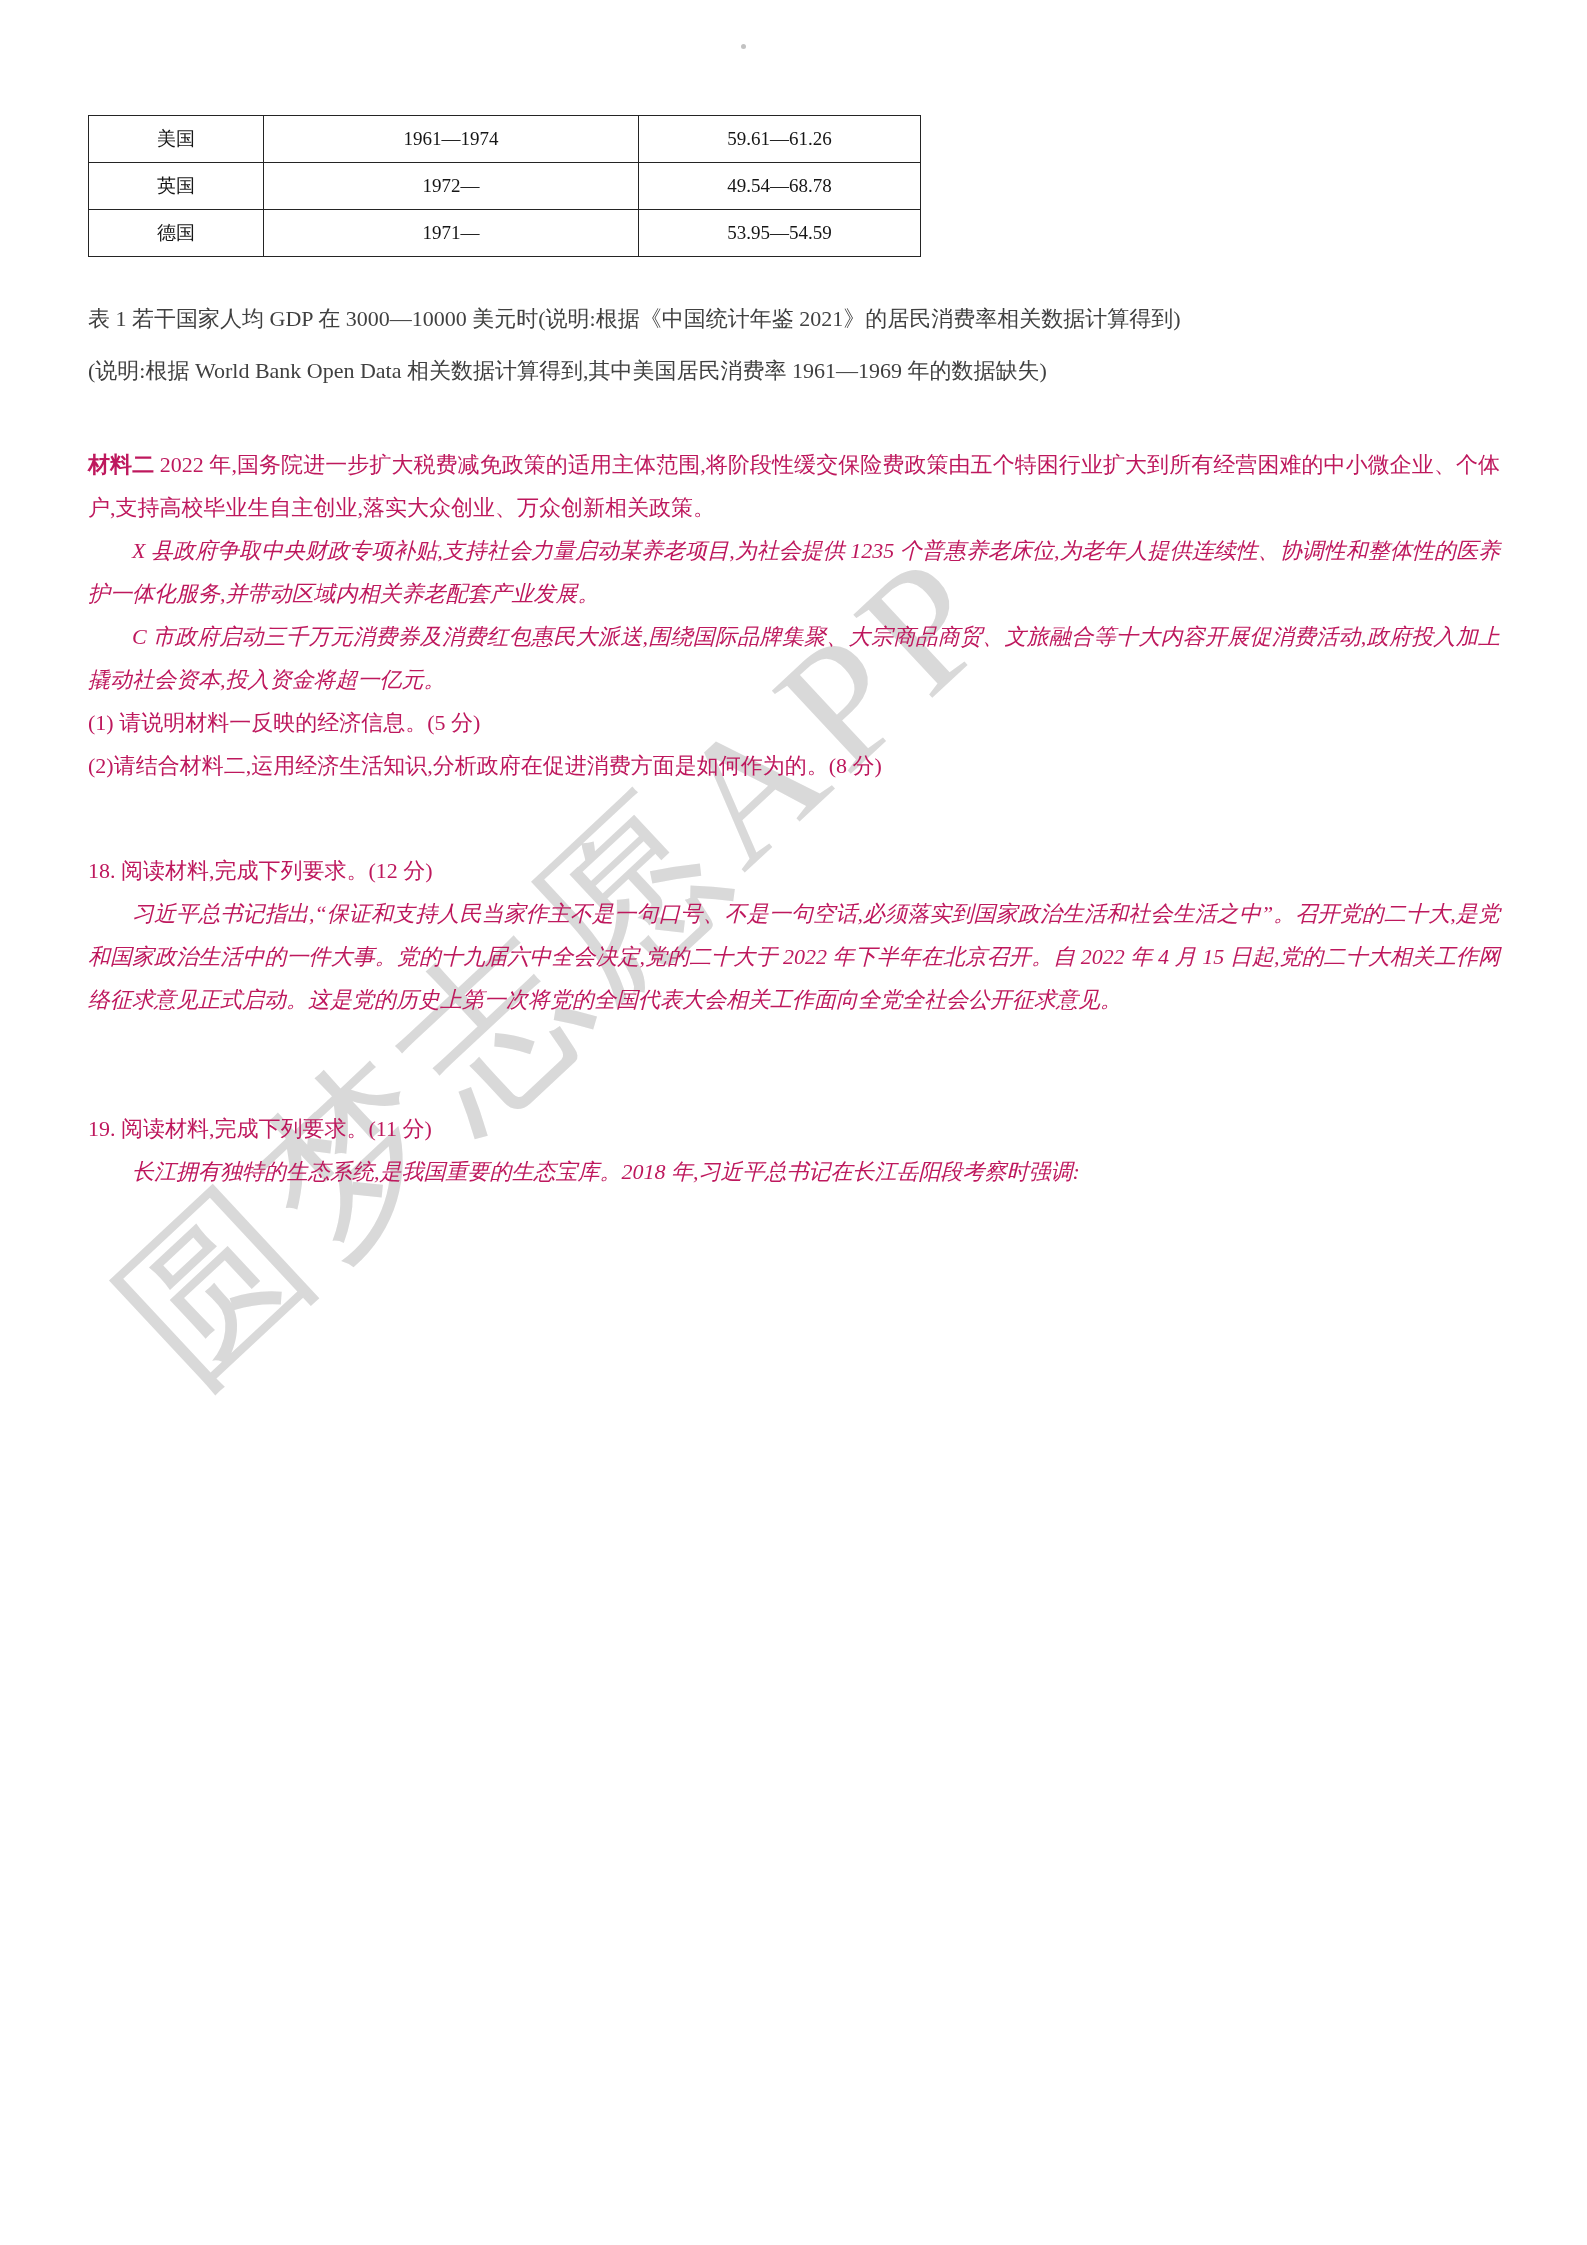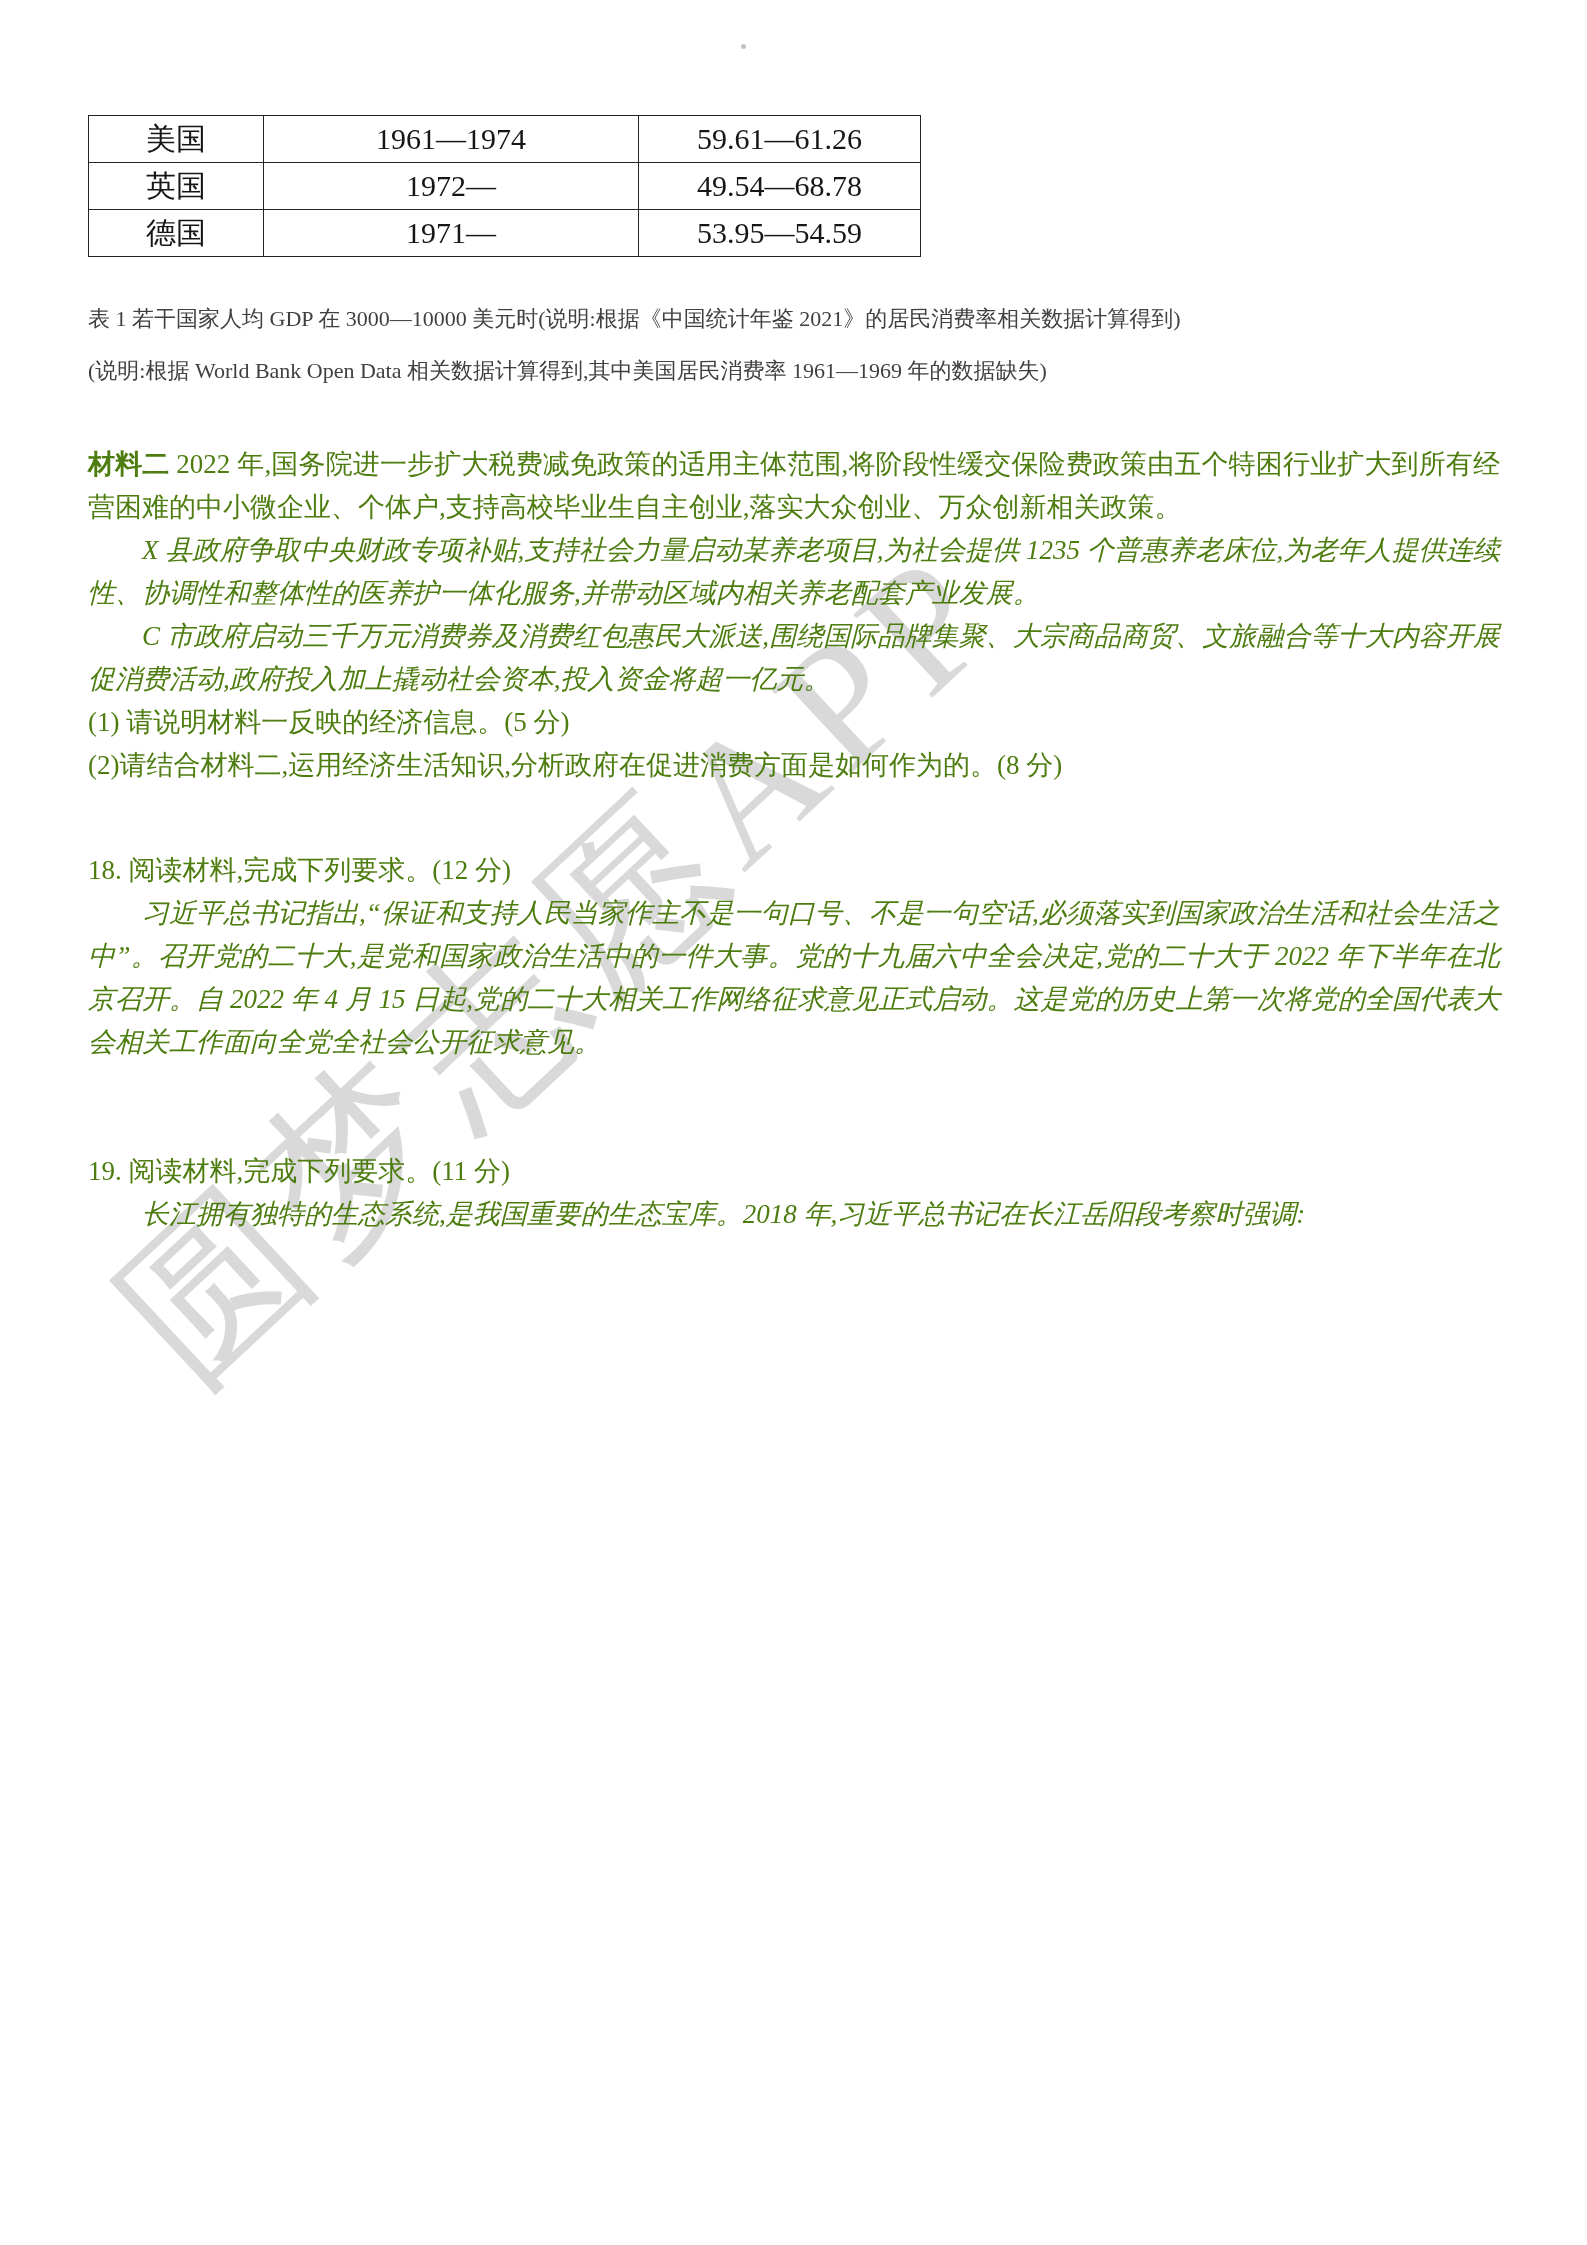--- a/index.html
+++ b/index.html
@@ -43,38 +43,38 @@
   table.t1 {
     border-collapse:collapse;
     width:832px;
     table-layout:fixed;
   }
   table.t1 td {
     border:1.5px solid #242424;
     height:47px;
     text-align:center;
     vertical-align:middle;
-    font-size:30px;
+    font-size:19px;
     padding:0 19px;
   }
   td.c-country { width:175px; }
   td.c-period  { width:375px; }
   td.c-rate    { width:282px; }
   .caption {
     font-size:22px;
     line-height:32px;
     margin-top:46px;
     color:#404040;
   }
   .caption.note { margin-top:20px; }
   p.para {
-    font-size:27px;
+    font-size:22px;
     line-height:43px;
     text-align:justify;
-    color:#4d7c0f;
+    color:#be185d;
   }
   p.indent { text-indent:2em;font-style:italic; }
   .mat2 { margin-top:56px; }
   .sec18 { margin-top:62px; }
   .sec19 { margin-top:86px; }
   b.matlabel { font-weight:bold; }
 </style>
 </head>
 <body>
 

